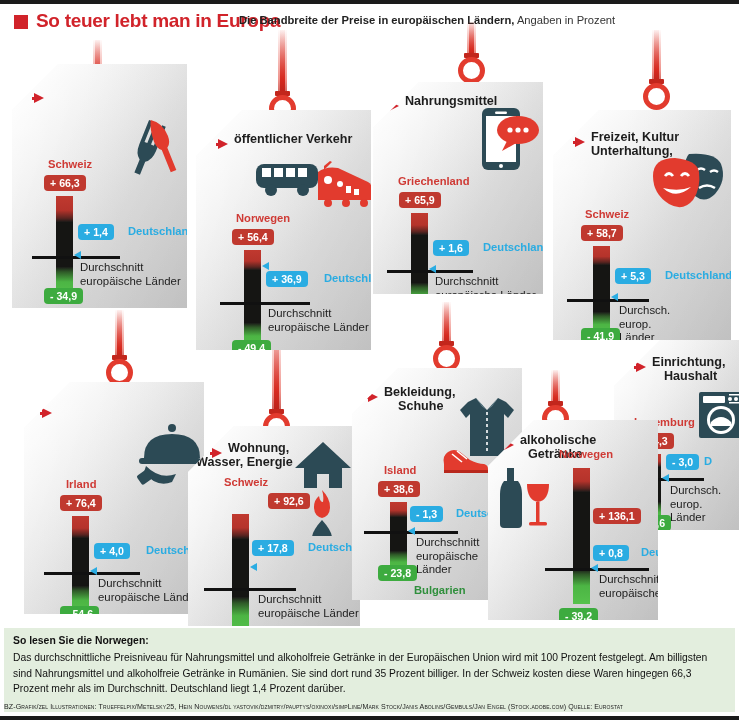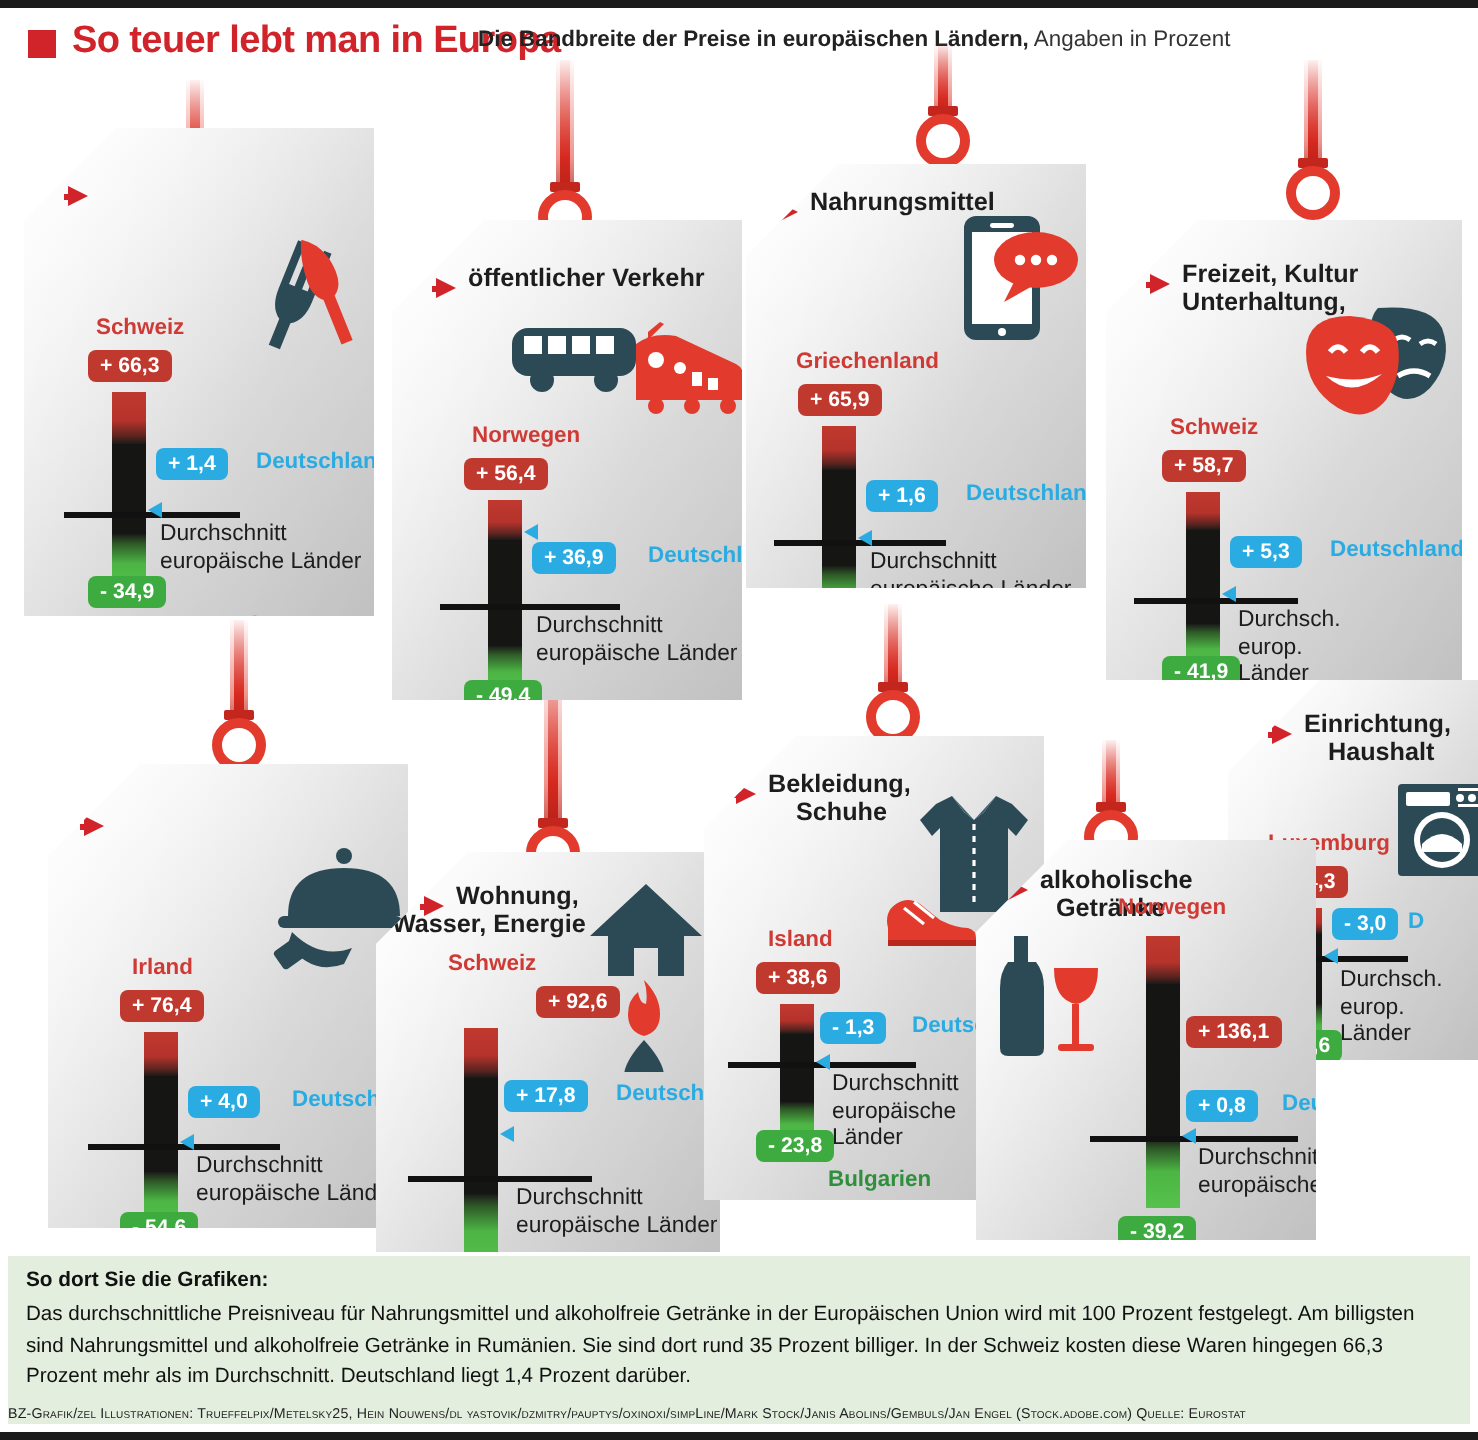--- a/index.html
+++ b/index.html
@@ -515,18 +515,18 @@
       <div class="lbl-avg" style="left:26px;top:105px;">
         <div>Durchschnitt</div>
           <div>europäische Länder</div>
       </div>
       <div class="chip chip-green" style="left:-14px;top:140px;">- 39,2</div>
       <div class="botcountry" style="left:-18px;top:159px;">Bulgarien</div>
     </div>
   </div>
 
   <div class="footer">
-    <div class="f-title">So dort Sie die Grafiken:</div>
+    <div class="f-title">So lesen Sie die Norwegen:</div>
     <div class="f-body">Das durchschnittliche Preisniveau für Nahrungsmittel und alkoholfreie Getränke  in der Europäischen Union wird mit 100 Prozent festgelegt. Am billigsten sind Nahrungsmittel und alkoholfreie Getränke in Rumänien. Sie sind dort rund 35 Prozent billiger. In der Schweiz kosten diese Waren hingegen 66,3 Prozent mehr als im Durchschnitt. Deutschland liegt 1,4 Prozent darüber.</div>
   </div>
   <div class="credits">BZ-Grafik/zel   Illustrationen: Trueffelpix/Metelsky25, Hein Nouwens/dl yastovik/dzmitry/pauptys/oxinoxi/simpLine/Mark Stock/Janis Abolins/Gembuls/Jan Engel (Stock.adobe.com)   Quelle: Eurostat</div>
 
 </div>
 
 </body></html>

